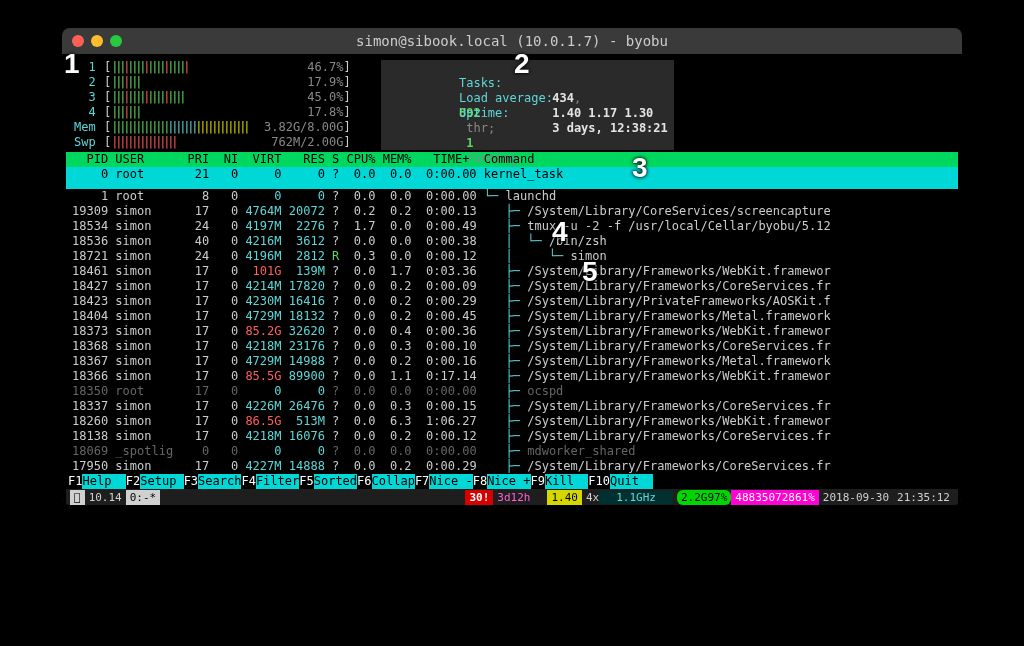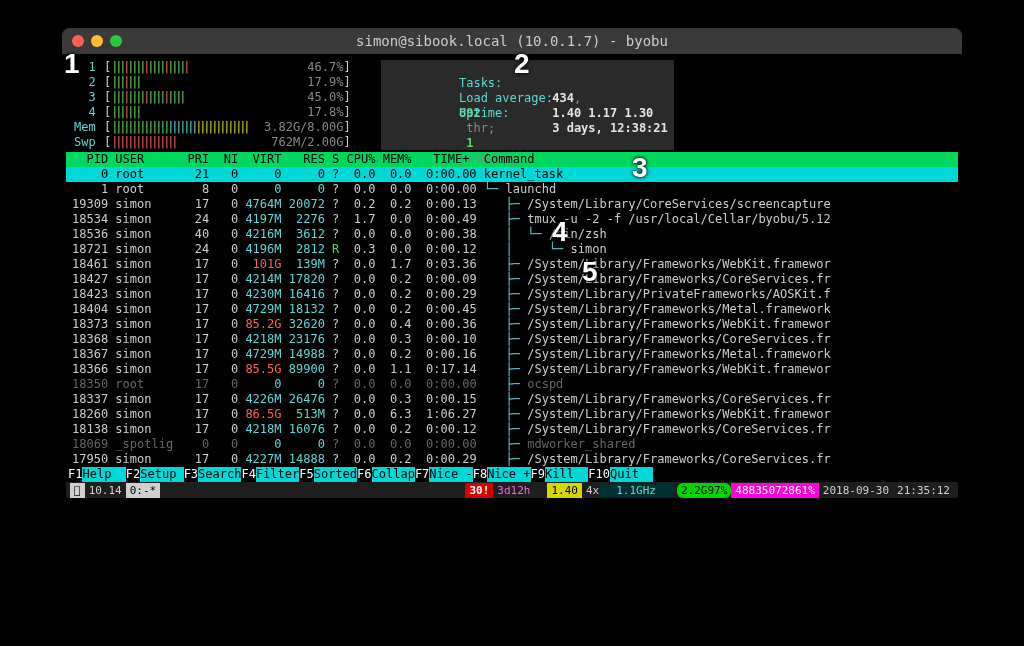--- a/index.html
+++ b/index.html
@@ -61,21 +61,21 @@
   .bar .r { color:#ff5f5f; }
   .bar .y { color:#d7d700; }
   .bar .c { color:#5fd7d7; }
   .bar .e { color:#222; }
   .meter-val { color:#888; text-align:right; flex:1; }
 
   .summary { background:#2a2a2a; padding:1px 6px; color:#aaa; }
   .summary .row { height:15px; }
 
   .header-row { background:#00d75f; color:#000; white-space:pre; height:15px; padding-left:6px;}
-  .cursor-row { background:#00d7d7; color:#000; white-space:pre; height:15px; padding-left:6px;}
+  .cursor-row { background:#00d7d7; color:#000; white-space:pre; height:22px; padding-left:6px;}
   .proc-row   { color:#ccc; white-space:pre; height:15px; padding-left:6px; }
   .proc-row .v { color:#5fd7d7; }
   .proc-row .rs{ color:#5fd7d7; }
   .proc-row .vr{ color:#ff5f5f; }
   .proc-row .sr{ color:#5fd75f; }
   .proc-row .tree { color:#5fd7d7; }
   .proc-row.dim { color:#666; }
 
   .fkeys { background:#000; white-space:pre; height:15px; padding-left:2px;}
   .fkeys .k { color:#fff; }

